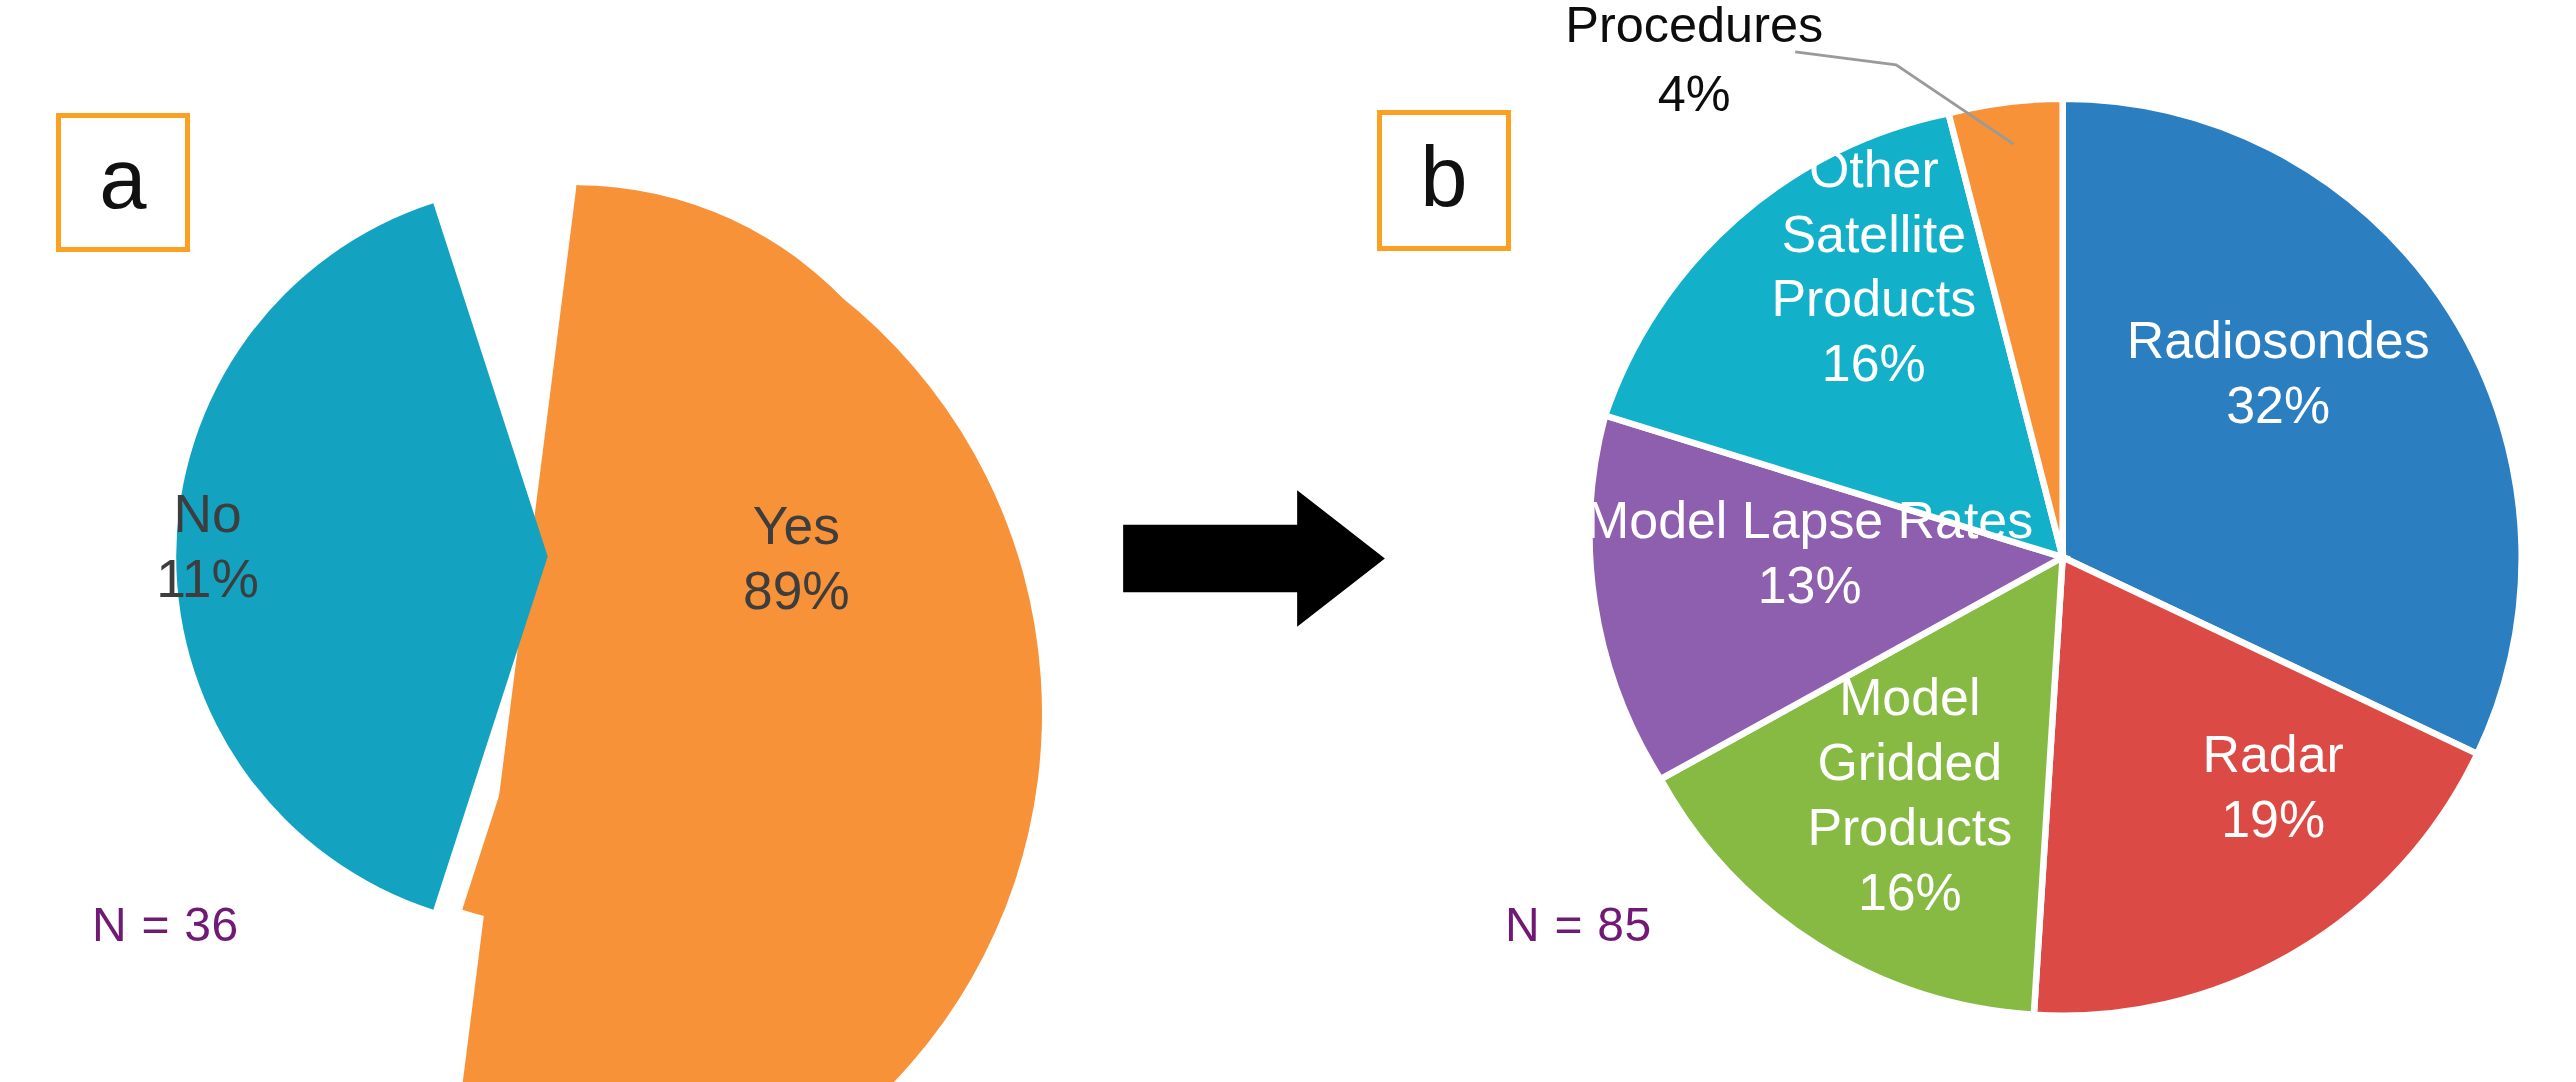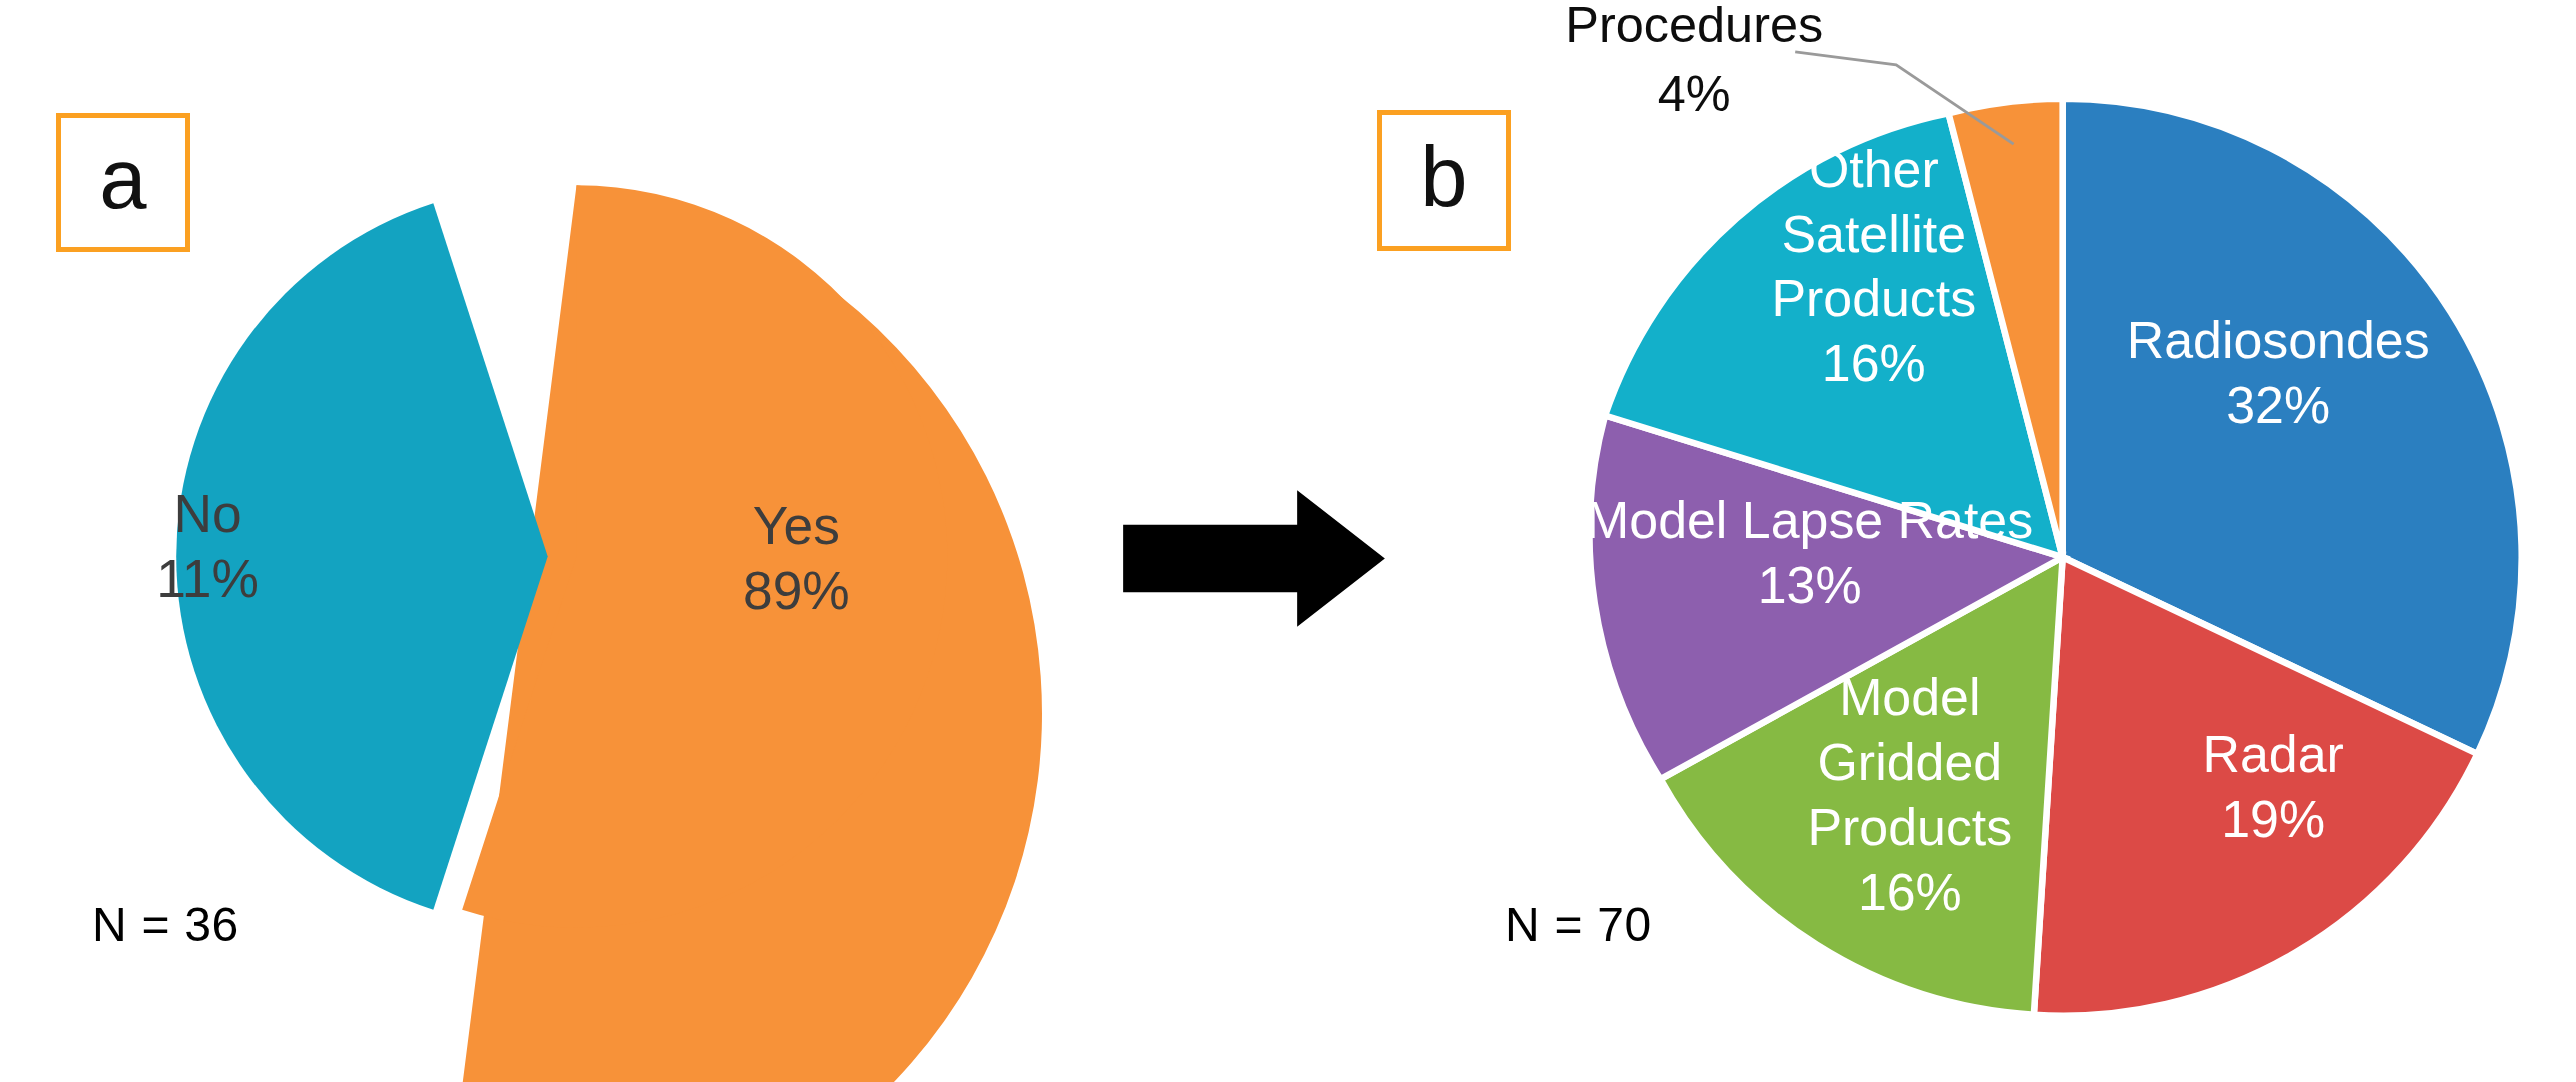--- a/index.html
+++ b/index.html
@@ -34,21 +34,21 @@
     padding-bottom: 7.2px;
   }
   #panel-tag-a { left: 56px;   top: 113px; width: 134px; height: 139px; }
   #panel-tag-b { left: 1377px; top: 110px; width: 134px; height: 141px; }
 
   
   .n-label {
     position: absolute;
     font-family: "Liberation Sans", sans-serif;
     font-size: 48px;
-    color: #000000;
+    color: #701a75;
     letter-spacing: 0.7px;
     white-space: nowrap;
   }
   #n-label-a { left: 92px;  top: 897px; }
   #n-label-b { left: 1505px; top: 897px; }
 
   
   #flow-arrow { position: absolute; left: 1117px; top: 483px; width: 274px; height: 151px; }
 
   
@@ -128,16 +128,16 @@
   </svg>
 
   <svg id="flow-arrow" viewBox="0 0 380 210">
     <polygon points="8,58 250,58 250,10 372,105 250,200 250,152 8,152" fill="#000000"></polygon>
   </svg>
 
   <div id="panel-tag-a" class="panel-tag">a</div>
   <div id="panel-tag-b" class="panel-tag">b</div>
 
   <div id="n-label-a" class="n-label">N = 36</div>
-  <div id="n-label-b" class="n-label">N = 70</div>
+  <div id="n-label-b" class="n-label">N = 85</div>
 
 </div>
 
 
 </body></html>

